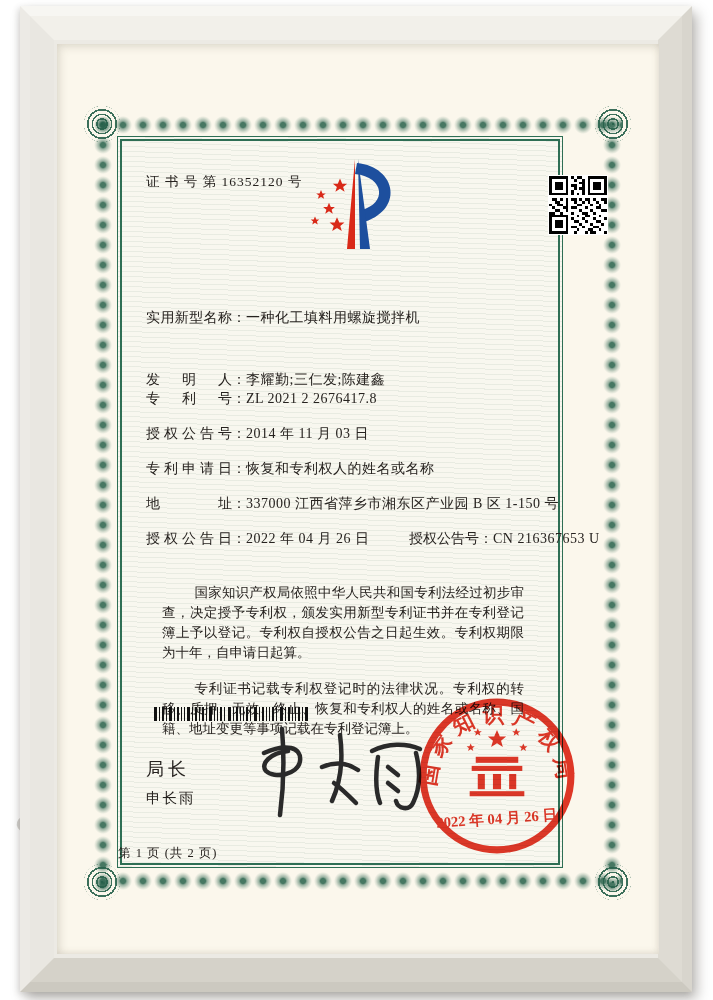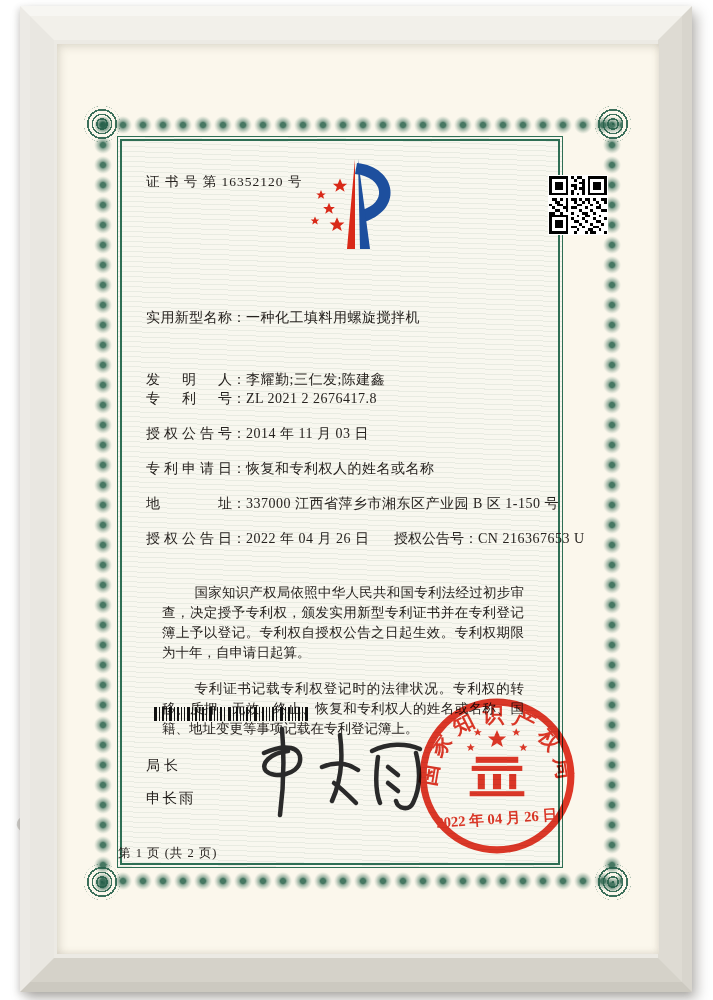--- a/index.html
+++ b/index.html
@@ -41,27 +41,27 @@
   .certno{position:absolute;left:28px;top:36px;font-size:13.5px;letter-spacing:1px;}
   .logo{position:absolute;left:185px;top:20px;}
   .qr{position:absolute;left:430px;top:38px;width:58px;height:58px;background:#fff;padding:1px;}
   .qr svg{width:100%;height:100%;shape-rendering:crispEdges;}
   .title{position:absolute;left:0;right:0;top:110px;text-align:center;font-size:30px;font-weight:700;
          letter-spacing:8px;color:#0d0d0d;}
 
   .row{position:absolute;left:28px;right:20px;font-size:14px;white-space:nowrap;}
   .flabel{display:inline-block;width:86px;text-align:justify;text-align-last:justify;vertical-align:top;}
   .fvalue{letter-spacing:.5px;}
-  .pair2{position:absolute;left:248px;top:0;white-space:nowrap;}
+  .pair2{position:absolute;left:263px;top:0;white-space:nowrap;}
 
   .paras{position:absolute;left:28px;right:22px;top:430px;font-size:13.5px;line-height:20px;text-align:justify;}
   .paras p{margin:16px;text-indent:2.4em;}
 
   .barcode{position:absolute;left:36px;top:570px;width:158px;height:14px;}
-  .officer-title{position:absolute;left:28px;top:620px;font-size:14px;letter-spacing:4px;}
+  .officer-title{position:absolute;left:28px;top:620px;font-size:18px;letter-spacing:4px;}
   .officer-name{position:absolute;left:28px;top:652px;font-size:14.5px;letter-spacing:2px;text-align:center;}
   .signature{position:absolute;left:112px;top:586px;}
 
   .seal{position:absolute;left:296px;top:556px;width:166px;height:166px;mix-blend-mode:multiply;opacity:.93;}
   .pageinfo{position:absolute;left:0;right:0;top:708px;text-align:left;font-size:12.5px;letter-spacing:1px;}
 
   .footnote{position:absolute;left:0;right:0;top:836px;text-align:center;font-size:13.5px;letter-spacing:5px;}
 
   
   .wm{position:absolute;font-size:30px;font-weight:700;font-style:italic;letter-spacing:3px;

